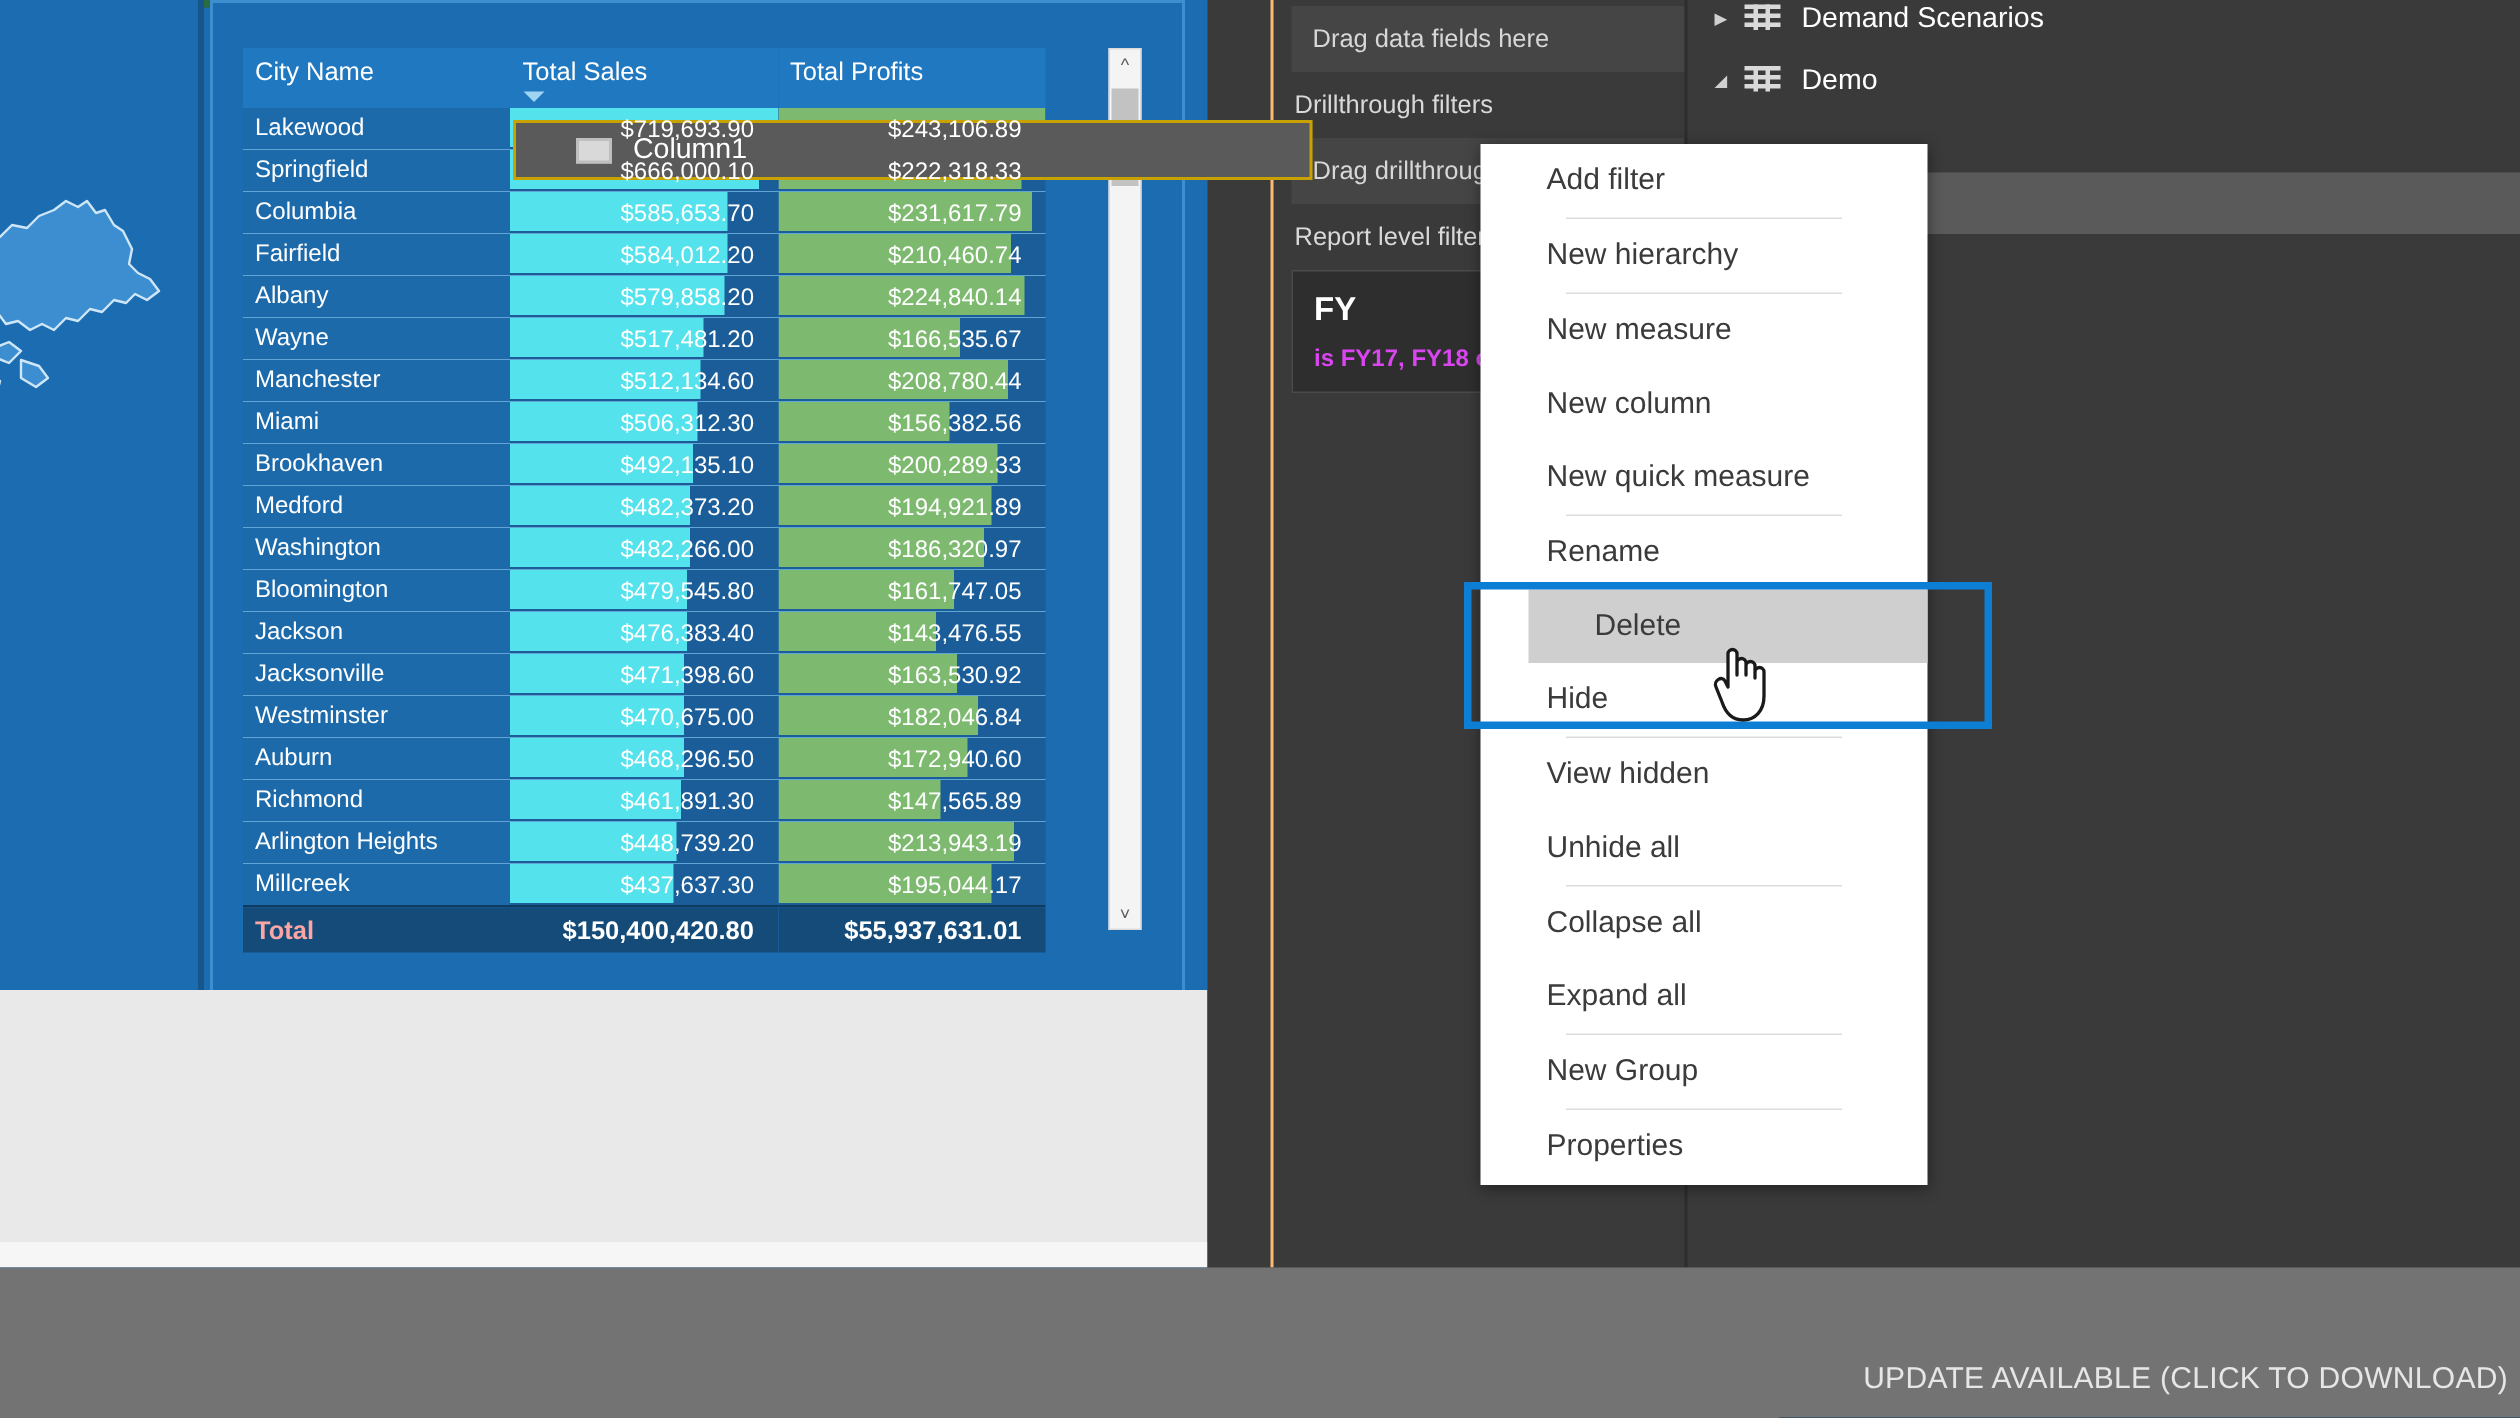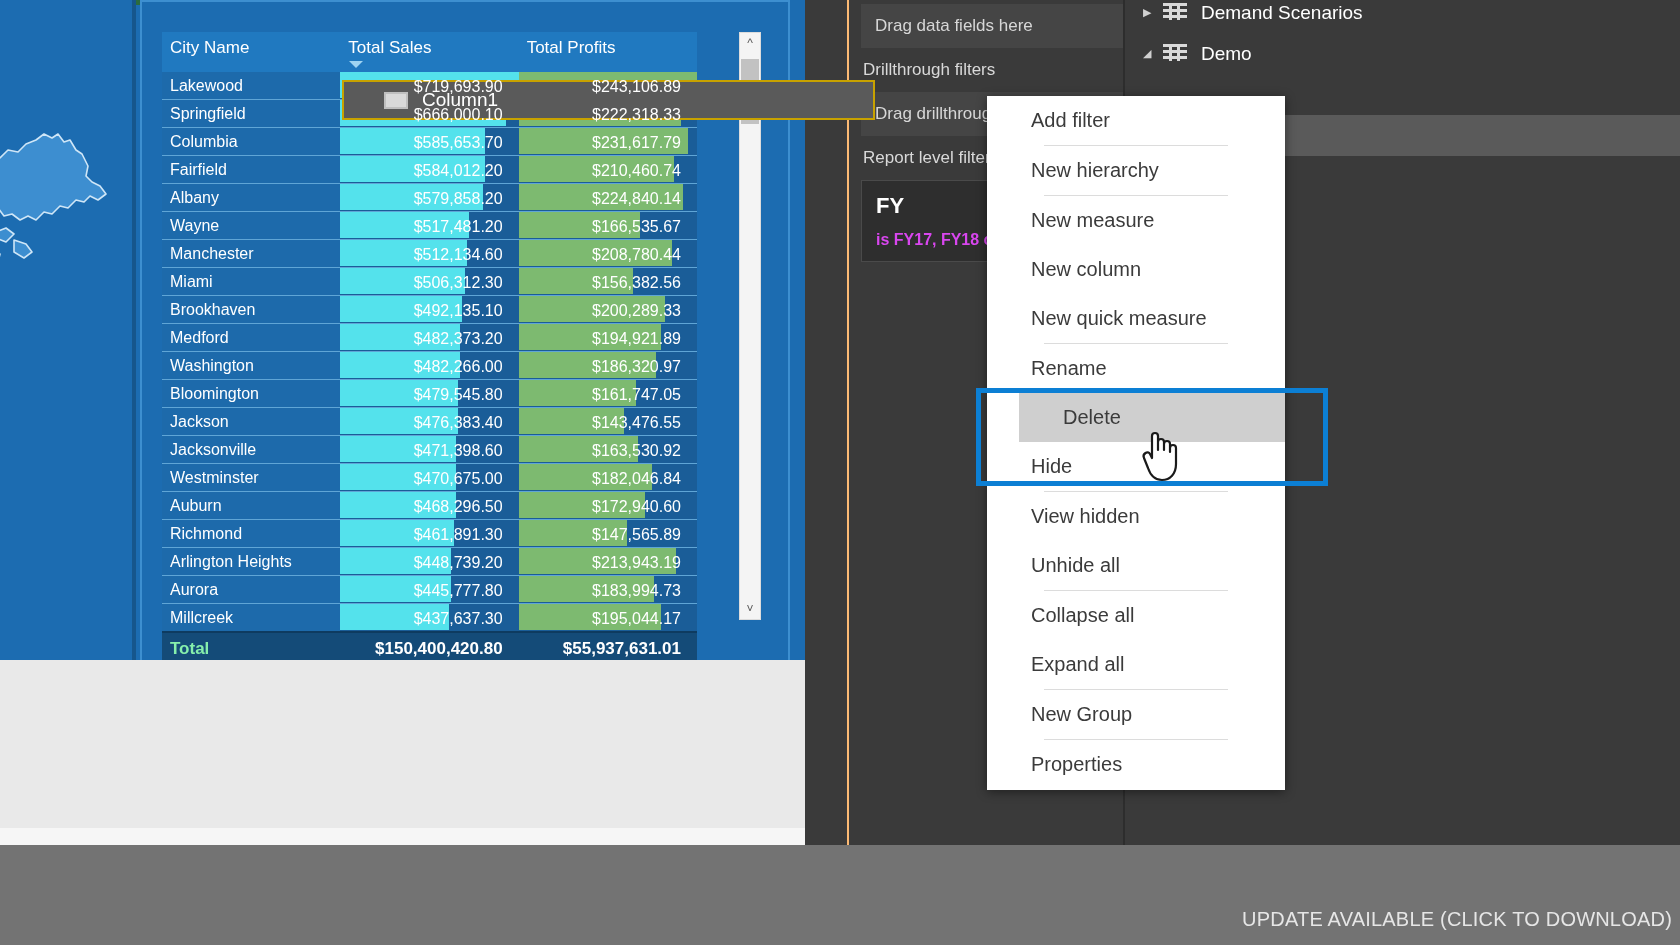--- a/index.html
+++ b/index.html
@@ -48,21 +48,21 @@
   td.bar{width:174px;background:#1a5d98;padding:0;}
   .bar-fill{position:absolute;left:0;top:0;bottom:1px;}
   .bar-fill.sales{background:#54e2ec;}
   .bar-fill.profit{background:#7dba70;}
   .bar-val{position:relative;z-index:2;display:block;text-align:right;padding:3px 8px 0 0;
            font-size:16px;color:#ffffff;}
   tr.total-row td{
     background:#144b78;font-weight:bold;border-bottom:none;border-top:2px solid #0e3b60;
     height:28px;
   }
-  tr.total-row td.city{color:#86efac;font-size:17px;padding-top:2px;}
+  tr.total-row td.city{color:#fca5a5;font-size:17px;padding-top:2px;}
   tr.total-row td.bar{background:#144b78;}
   tr.total-row .bar-val{font-size:17px;font-weight:bold;padding-top:2px;}
 
   
   #matrix-scroll{
     position:absolute;left:597px;top:30px;width:22px;height:588px;
     background:#f4f4f4;border:1px solid #dcdcdc;box-sizing:border-box;
   }
   #matrix-scroll .arrow{width:20px;height:20px;display:flex;align-items:center;justify-content:center;
     color:#5a5a5a;font-size:12px;}
@@ -357,31 +357,20 @@
               <td class="bar">
                 <span class="bar-fill sales" style="width:62%"></span>
                 <span class="bar-val">$448,739.20</span>
               </td>
               <td class="bar">
                 <span class="bar-fill profit" style="width:88%"></span>
                 <span class="bar-val">$213,943.19</span>
               </td>
             </tr>
             <tr>
-              <td class="city">Aurora</td>
-              <td class="bar">
-                <span class="bar-fill sales" style="width:62%"></span>
-                <span class="bar-val">$445,777.80</span>
-              </td>
-              <td class="bar">
-                <span class="bar-fill profit" style="width:76%"></span>
-                <span class="bar-val">$183,994.73</span>
-              </td>
-            </tr>
-            <tr>
               <td class="city">Millcreek</td>
               <td class="bar">
                 <span class="bar-fill sales" style="width:61%"></span>
                 <span class="bar-val">$437,637.30</span>
               </td>
               <td class="bar">
                 <span class="bar-fill profit" style="width:80%"></span>
                 <span class="bar-val">$195,044.17</span>
               </td>
             </tr>

